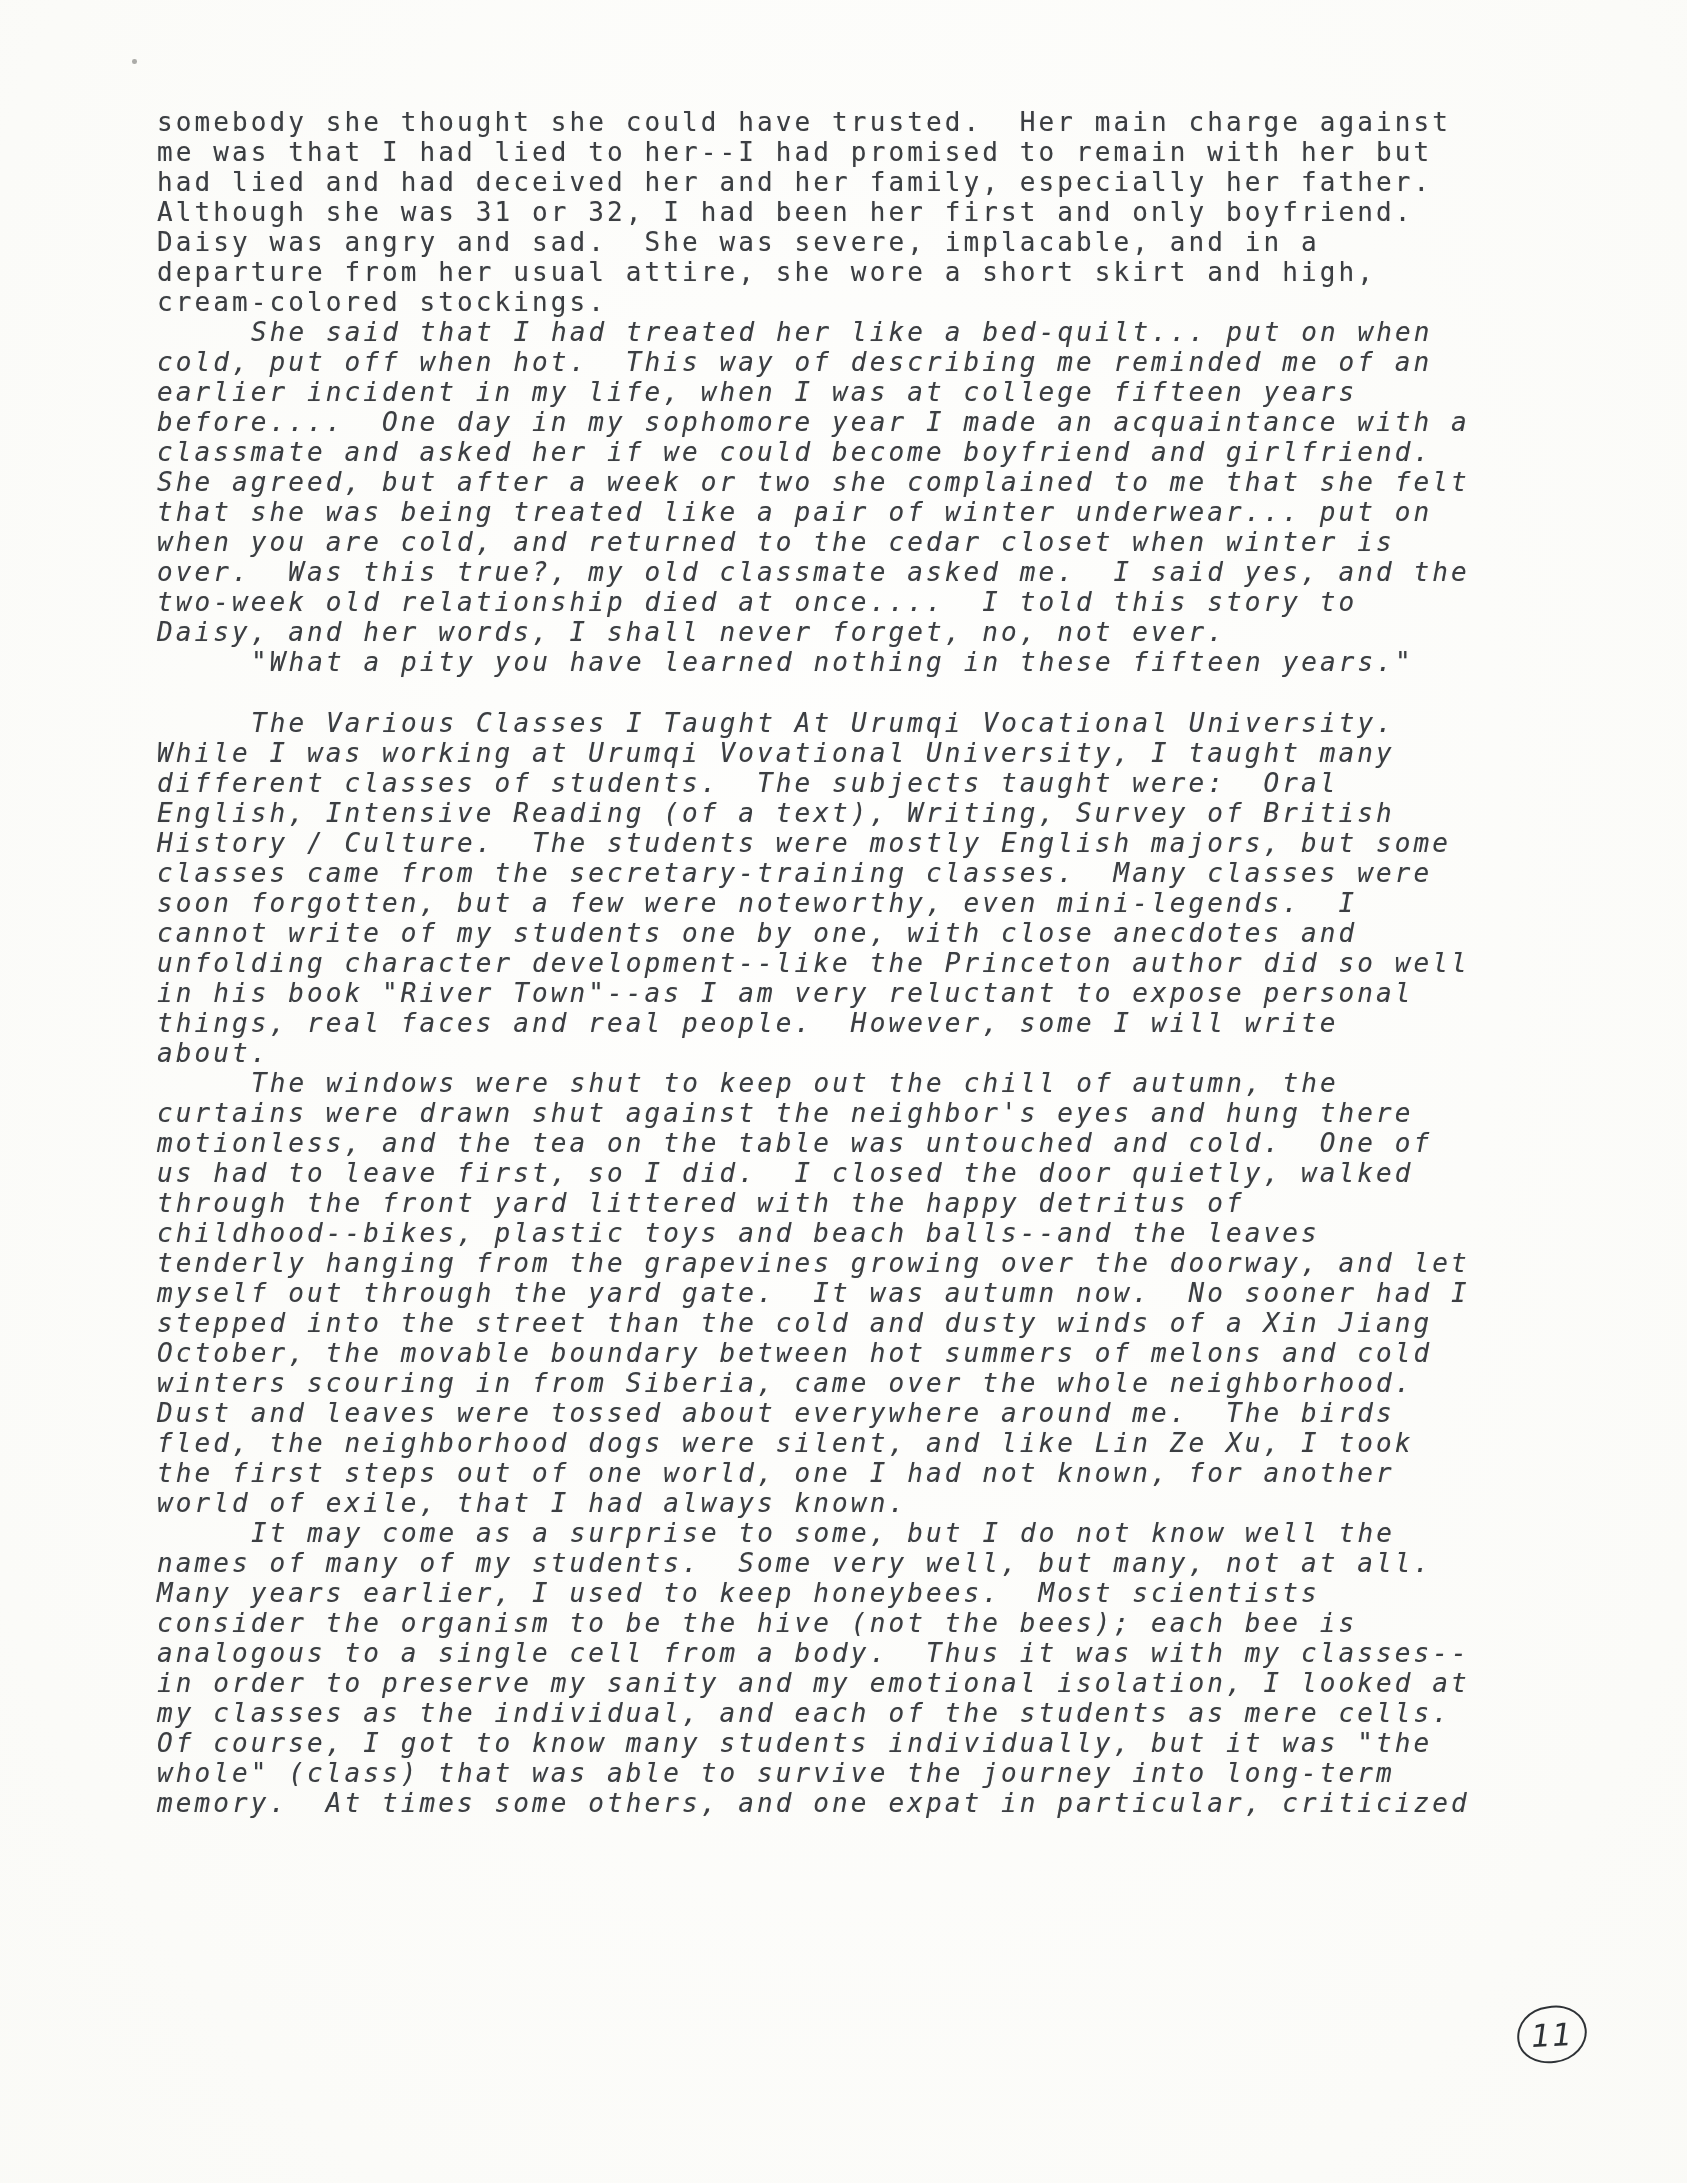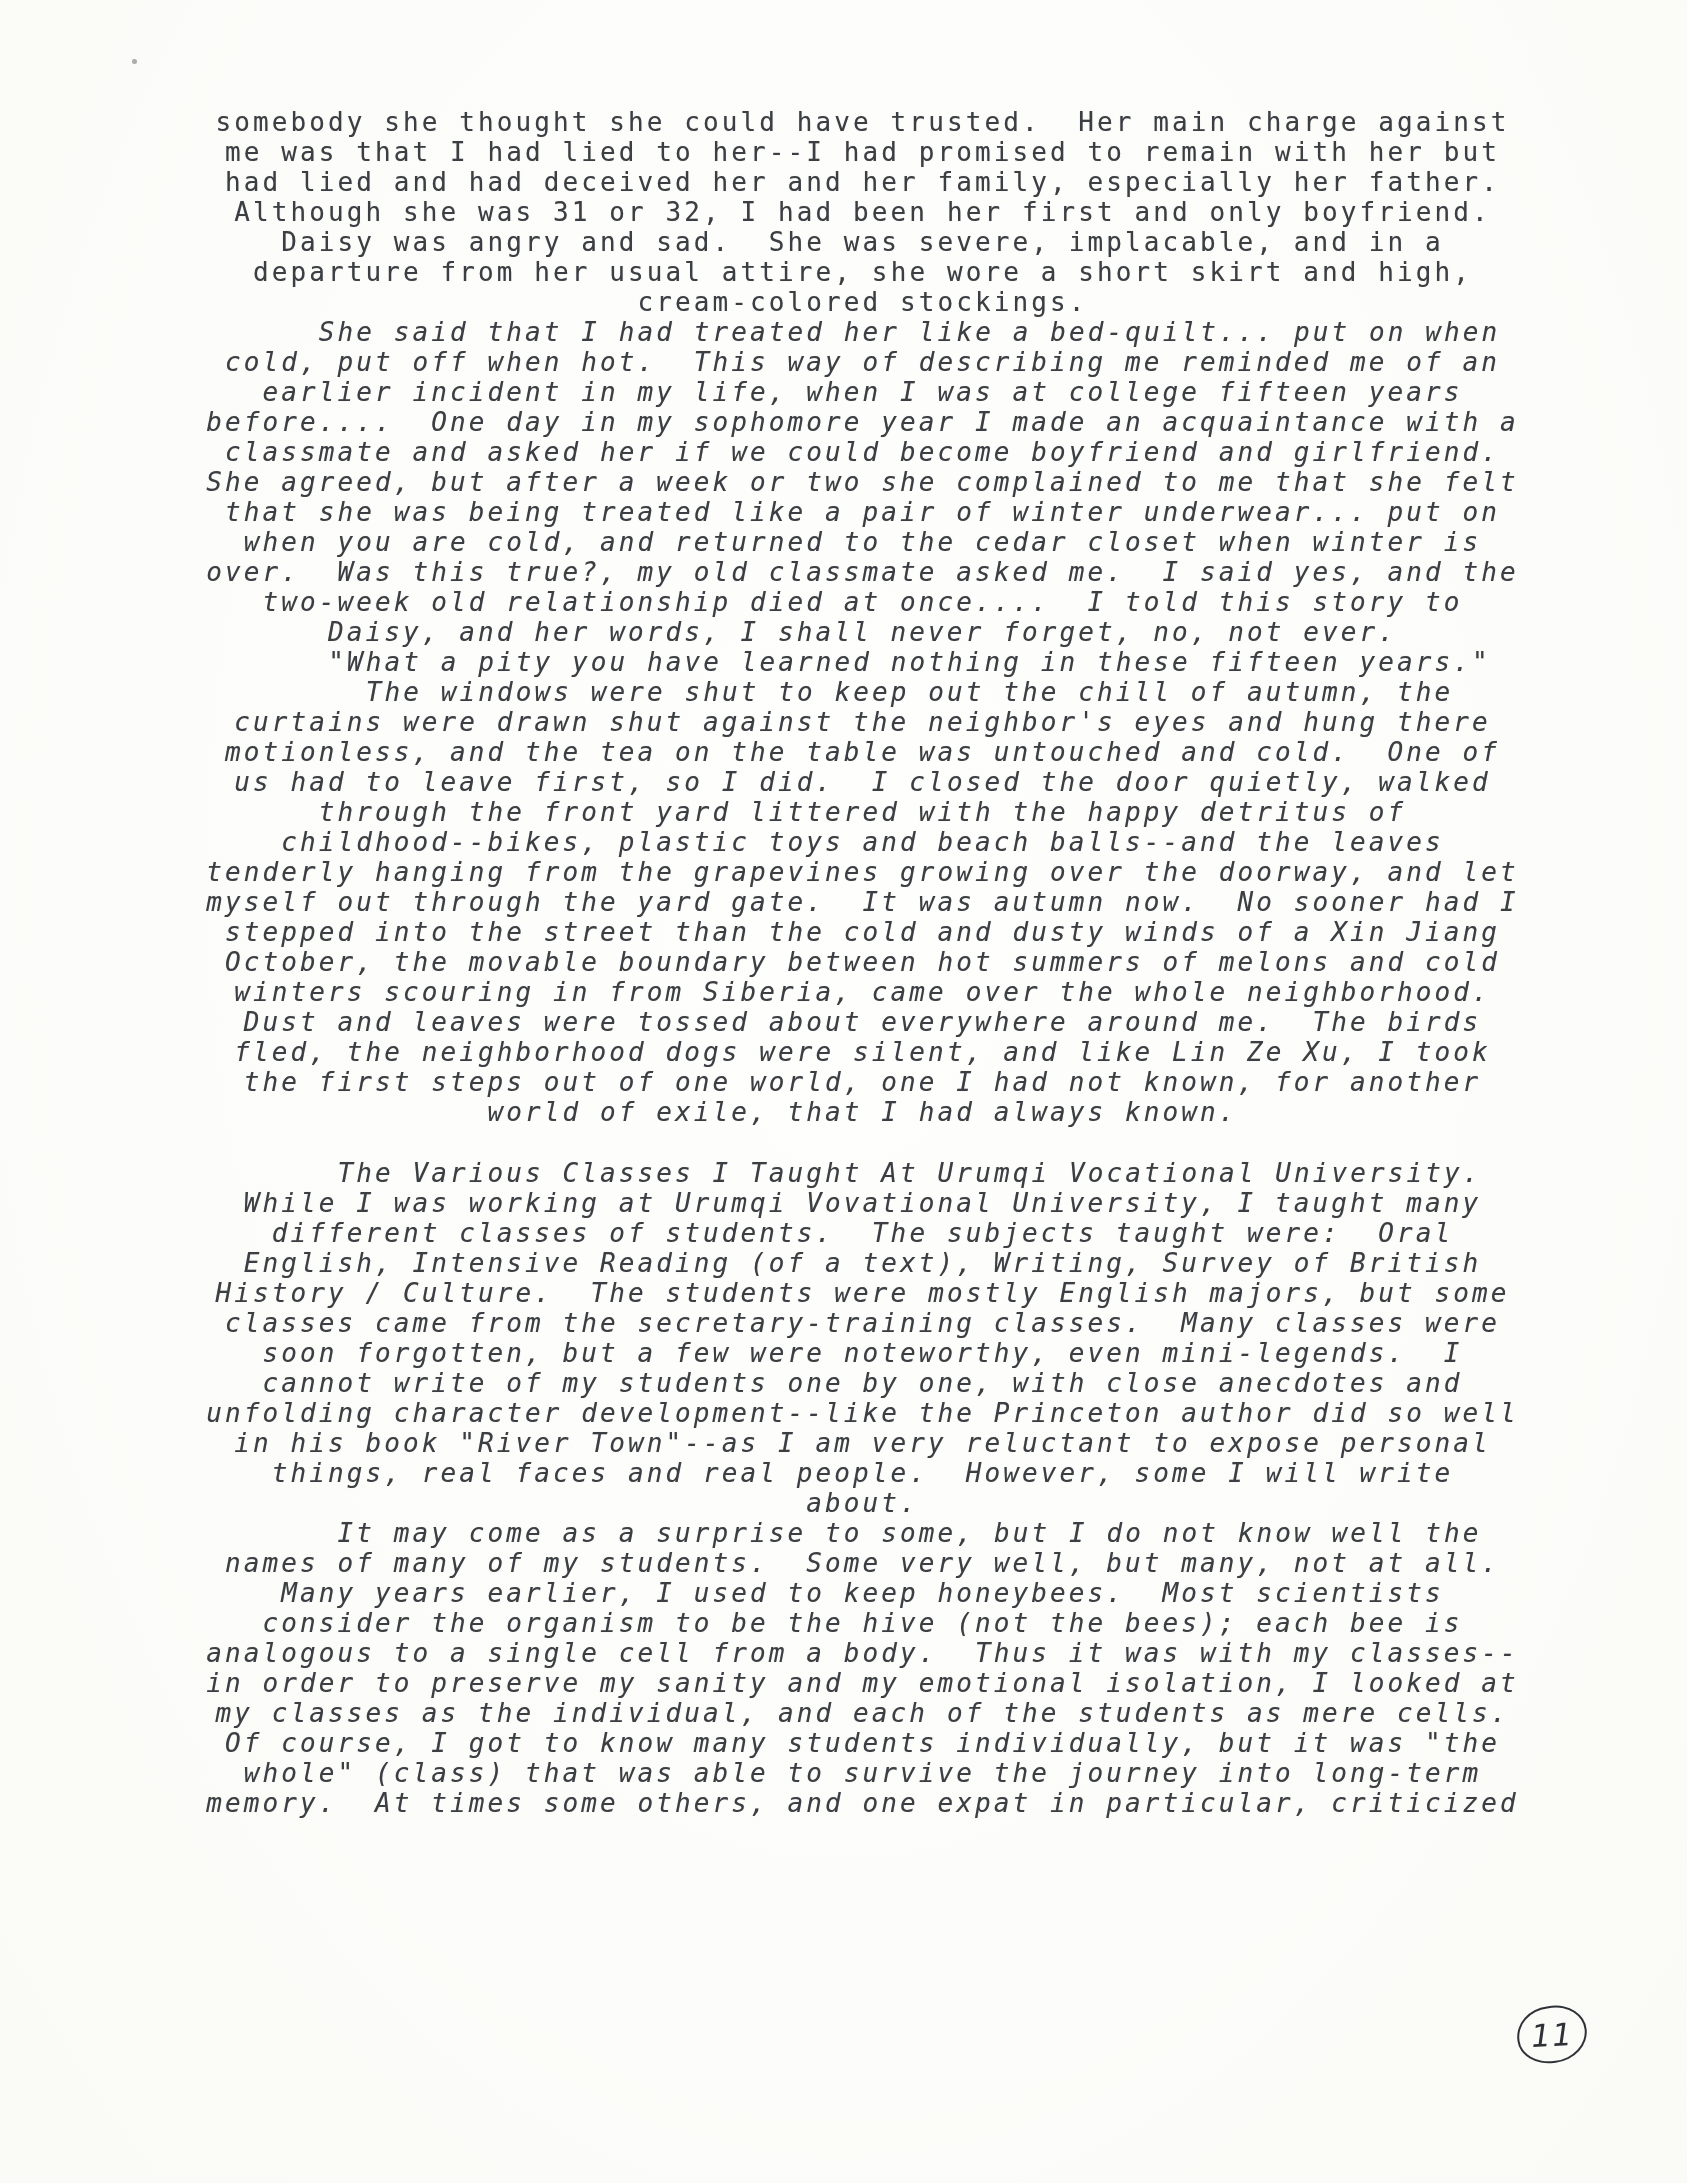--- a/index.html
+++ b/index.html
@@ -11,21 +11,20 @@
     height: 2183px;
     background: #fdfdfa;
     position: relative;
     overflow: hidden;
   }
   .sheet {
     position: absolute;
     inset: 0;
     background:
       radial-gradient(ellipse at 50% 40%, rgba(255,255,255,0.6), rgba(246,246,242,0.4));
-    text-align: center;
   }
   .scan-dot {
     position: absolute;
     left: 132px;
     top: 59px;
     width: 4.7px;
     height: 4.7px;
     border-radius: 50%;
     background: #6a6a66;
     opacity: 0.55;
@@ -97,47 +96,47 @@
 earlier incident in my life, when I was at college fifteen years
 before....  One day in my sophomore year I made an acquaintance with a
 classmate and asked her if we could become boyfriend and girlfriend.
 She agreed, but after a week or two she complained to me that she felt
 that she was being treated like a pair of winter underwear... put on
 when you are cold, and returned to the cedar closet when winter is
 over.  Was this true?, my old classmate asked me.  I said yes, and the
 two-week old relationship died at once....  I told this story to
 Daisy, and her words, I shall never forget, no, not ever.</p>
     <p class="para indent">"What a pity you have learned nothing in these fifteen years."</p>
+    <p class="para indent gap-before">The Various Classes I Taught At Urumqi Vocational University.
+While I was working at Urumqi Vovational University, I taught many
+different classes of students.  The subjects taught were:  Oral
+English, Intensive Reading (of a text), Writing, Survey of British
+History / Culture.  The students were mostly English majors, but some
+classes came from the secretary-training classes.  Many classes were
+soon forgotten, but a few were noteworthy, even mini-legends.  I
+cannot write of my students one by one, with close anecdotes and
+unfolding character development--like the Princeton author did so well
+in his book "River Town"--as I am very reluctant to expose personal
+things, real faces and real people.  However, some I will write
+about.</p>
     <p class="para indent">The windows were shut to keep out the chill of autumn, the
 curtains were drawn shut against the neighbor's eyes and hung there
 motionless, and the tea on the table was untouched and cold.  One of
 us had to leave first, so I did.  I closed the door quietly, walked
 through the front yard littered with the happy detritus of
 childhood--bikes, plastic toys and beach balls--and the leaves
 tenderly hanging from the grapevines growing over the doorway, and let
 myself out through the yard gate.  It was autumn now.  No sooner had I
 stepped into the street than the cold and dusty winds of a Xin Jiang
 October, the movable boundary between hot summers of melons and cold
 winters scouring in from Siberia, came over the whole neighborhood.
 Dust and leaves were tossed about everywhere around me.  The birds
 fled, the neighborhood dogs were silent, and like Lin Ze Xu, I took
 the first steps out of one world, one I had not known, for another
 world of exile, that I had always known.</p>
-    <p class="para indent gap-before">The Various Classes I Taught At Urumqi Vocational University.
-While I was working at Urumqi Vovational University, I taught many
-different classes of students.  The subjects taught were:  Oral
-English, Intensive Reading (of a text), Writing, Survey of British
-History / Culture.  The students were mostly English majors, but some
-classes came from the secretary-training classes.  Many classes were
-soon forgotten, but a few were noteworthy, even mini-legends.  I
-cannot write of my students one by one, with close anecdotes and
-unfolding character development--like the Princeton author did so well
-in his book "River Town"--as I am very reluctant to expose personal
-things, real faces and real people.  However, some I will write
-about.</p>
     <p class="para indent">It may come as a surprise to some, but I do not know well the
 names of many of my students.  Some very well, but many, not at all.
 Many years earlier, I used to keep honeybees.  Most scientists
 consider the organism to be the hive (not the bees); each bee is
 analogous to a single cell from a body.  Thus it was with my classes--
 in order to preserve my sanity and my emotional isolation, I looked at
 my classes as the individual, and each of the students as mere cells.
 Of course, I got to know many students individually, but it was "the
 whole" (class) that was able to survive the journey into long-term
 memory.  At times some others, and one expat in particular, criticized</p>

